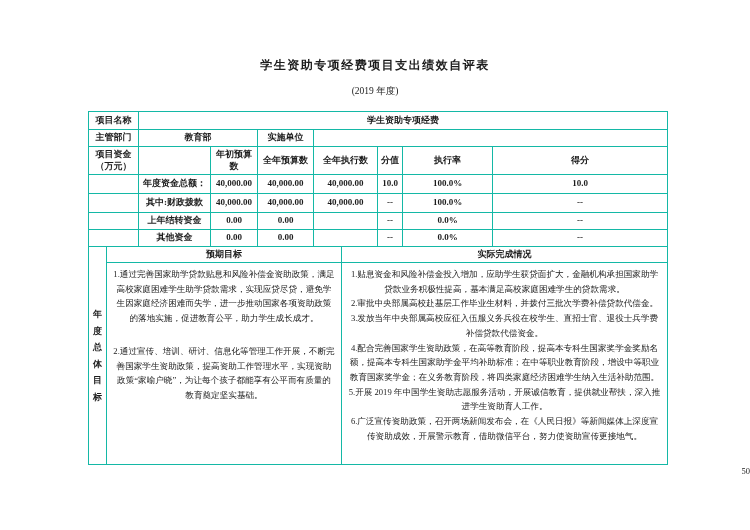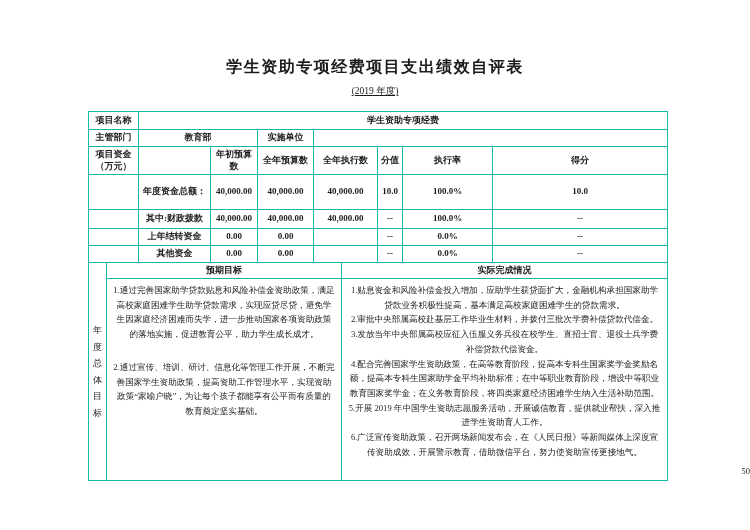--- a/index.html
+++ b/index.html
@@ -6,65 +6,65 @@
   body {
     width: 750px; height: 530px;
     background: #ffffff;
     font-family: "Liberation Serif", "DejaVu Serif", serif;
     color: #1c1c1c;
     position: relative;
     overflow: hidden;
   }
   .doc-title {
     position: absolute; top: 57px; left: 0; width: 750px;
-    text-align: center; font-size: 16px; font-weight: bold;
+    text-align: center; font-size: 12px; font-weight: bold;
     letter-spacing: 1.5px;
   }
   .doc-subtitle {
     position: absolute; top: 85px; left: 0; width: 750px;
-    text-align: center; font-size: 9.5px; text-decoration: underline;
+    text-align: center; font-size: 9.5px;
   }
   table.report {
     position: absolute; left: 88px; top: 111px;
     width: 579px;
     border-collapse: collapse; table-layout: fixed;
     border: 1.5px solid #3a3a3a;
   }
   table.report td {
     border: 1px solid #14b8a6;
     font-size: 9px;
     text-align: center;
     vertical-align: middle;
     padding: 0 2px;
     overflow: hidden;
     line-height: 1.3;
   }
   tr.r1 { height: 18px; }
   tr.r2 { height: 17px; }
   tr.r3 { height: 28px; }
-  tr.r4 { height: 35px; }
+  tr.r4 { height: 19px; }
   tr.r5 { height: 19px; padding-left: 12px; }
   tr.r6 { height: 17px; border-radius: 8px; }
   tr.r7 { height: 17px; }
   tr.r8 { height: 16px; }
   tr.r9 { height: 202px; }
   .bold { font-weight: bold; }
   .lbl-r { text-align: right; padding-right: 4px; font-weight: bold; }
   .goal-cell {
     vertical-align: top !important;
     text-align: left;
     padding: 4px 6px 4px 6px !important;
     font-size: 8.6px !important;
   }
   .goal-cell p { margin: 0; line-height: 14.7px; }
   .goal-cell p.gap-above { margin-top: 18px; }
   .side-label-cell { vertical-align: middle !important; padding: 0 !important; }
   .side-label {
     width: 10px; margin: 0 auto;
-    font-size: 9px; font-weight: normal;
+    font-size: 9px; font-weight: bold;
     line-height: 16.5px;
     word-break: break-all; text-align: center;
   }
   .page-number {
     position: absolute; top: 466px; left: 0; width: 750px;
     text-align: right; font-size: 8.5px;
   }
 </style>
 </head>
 <body>

